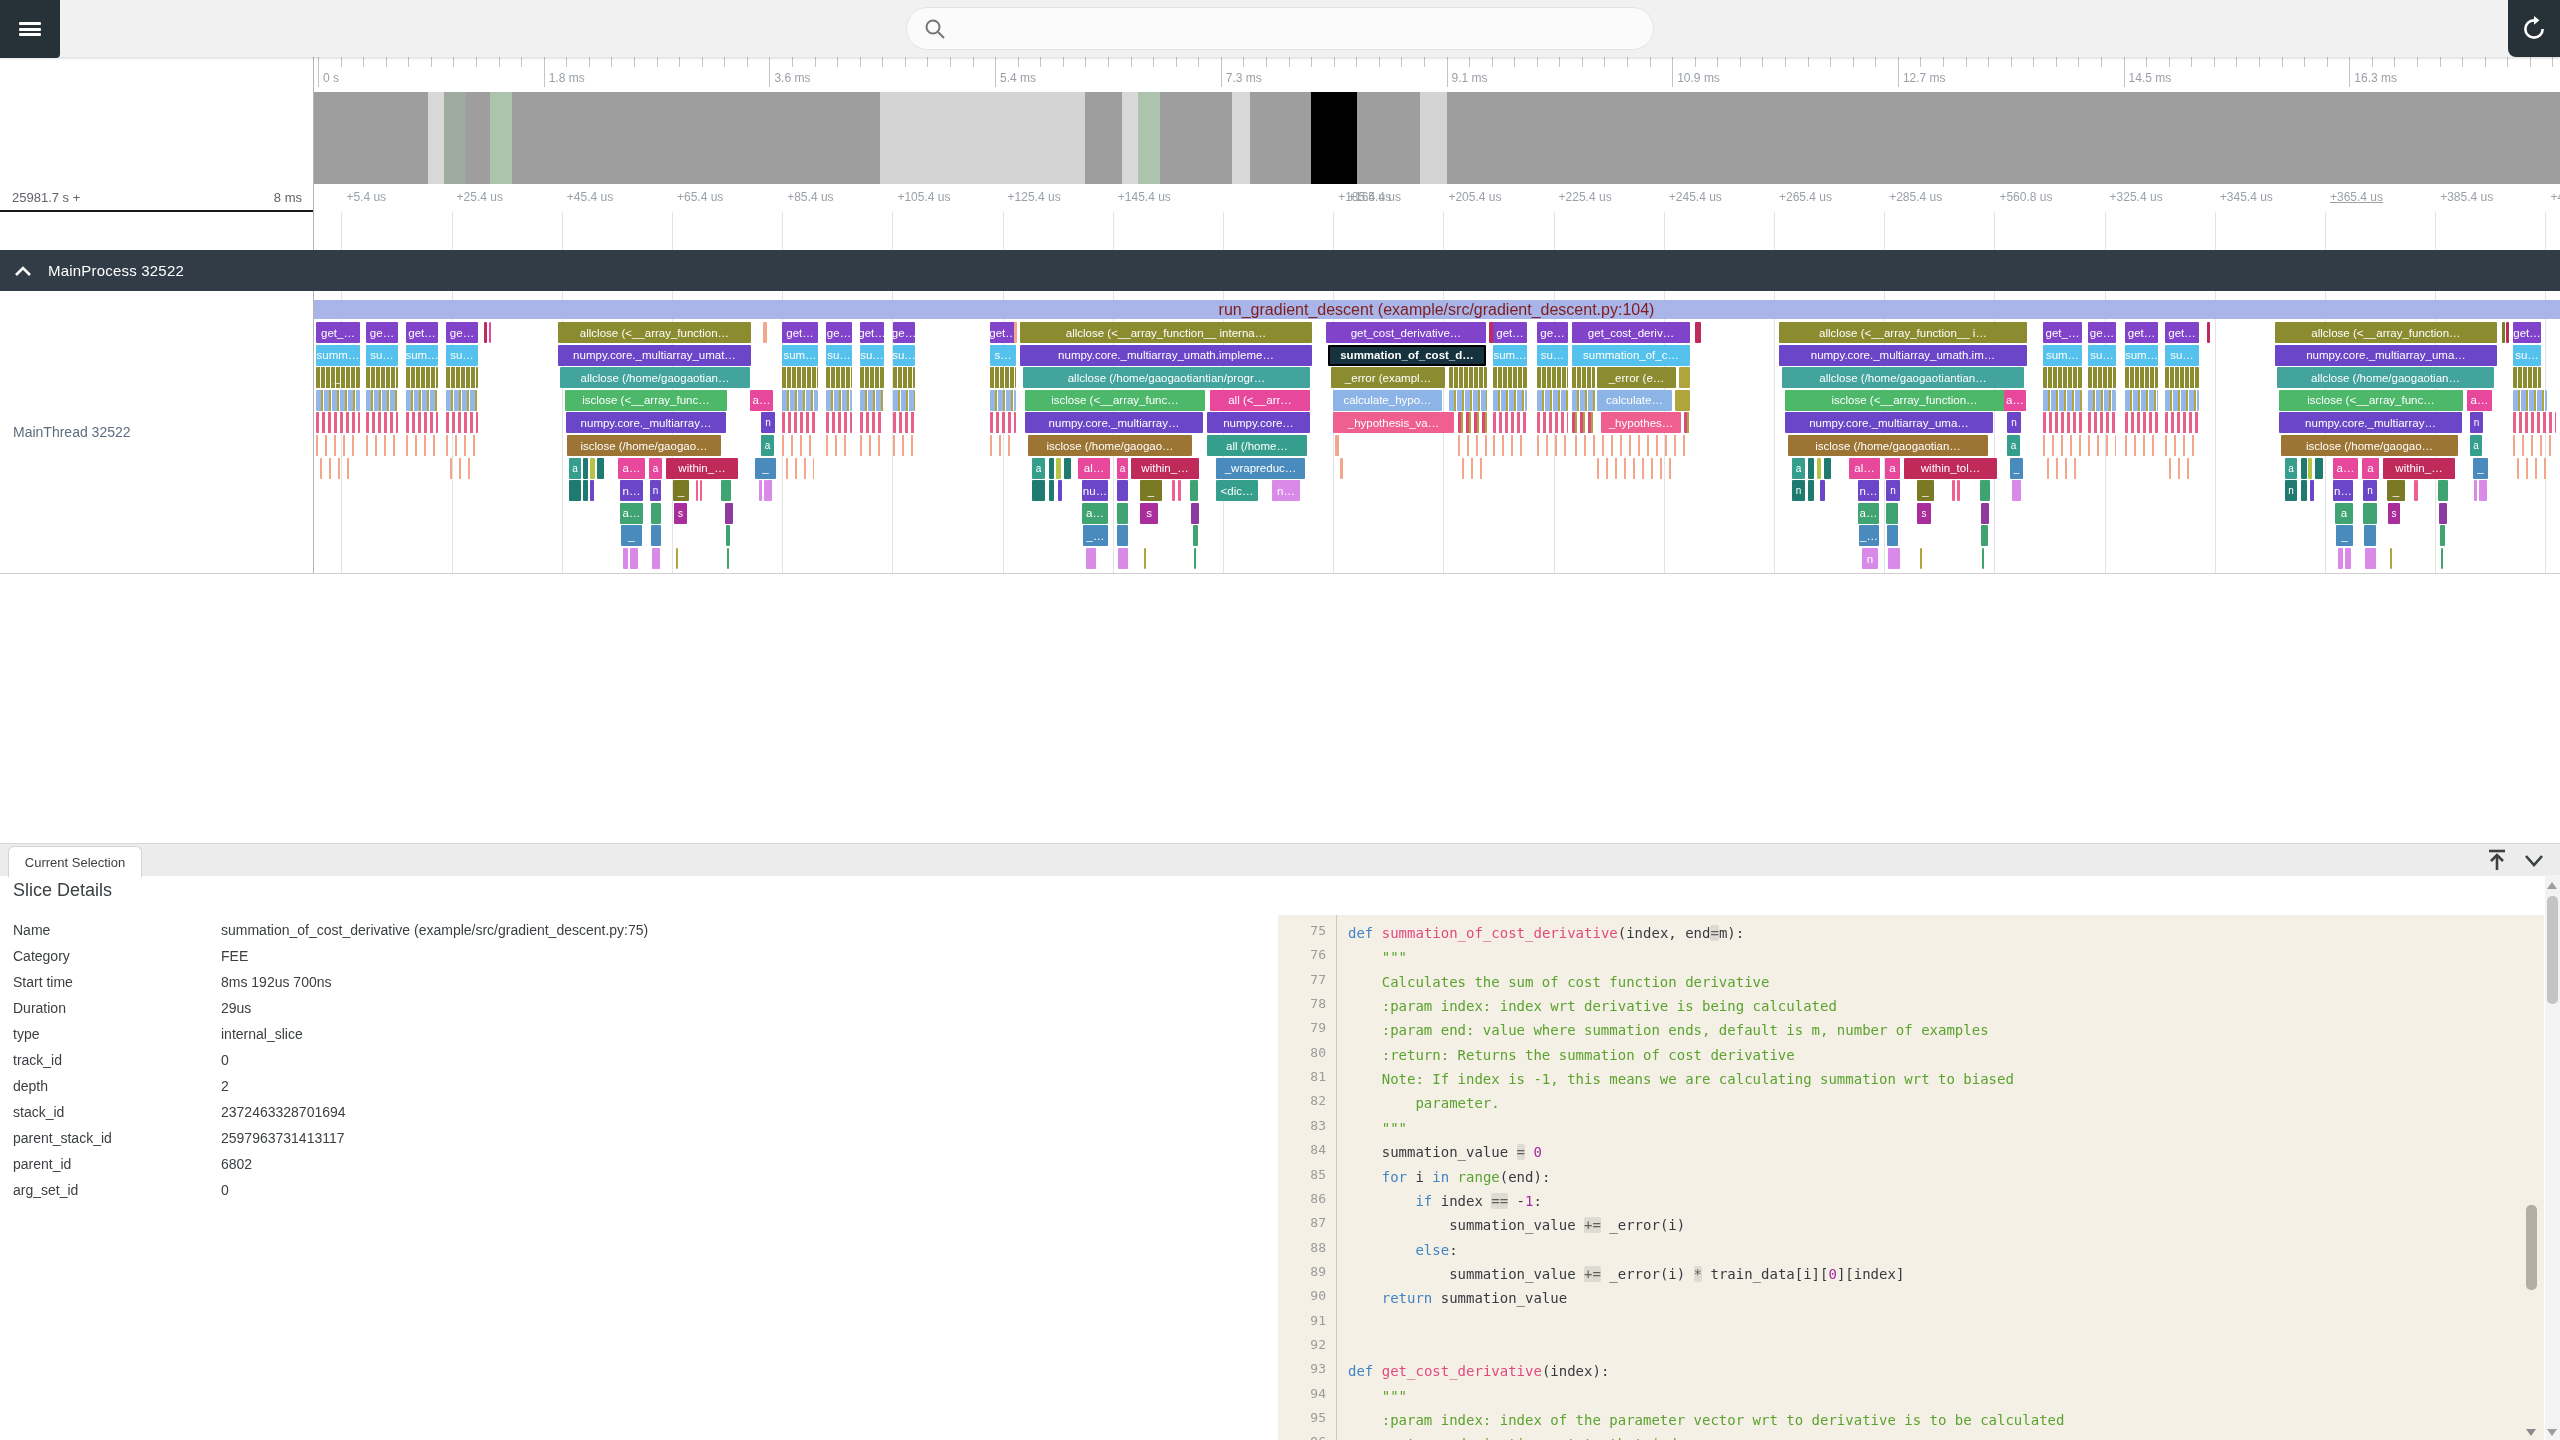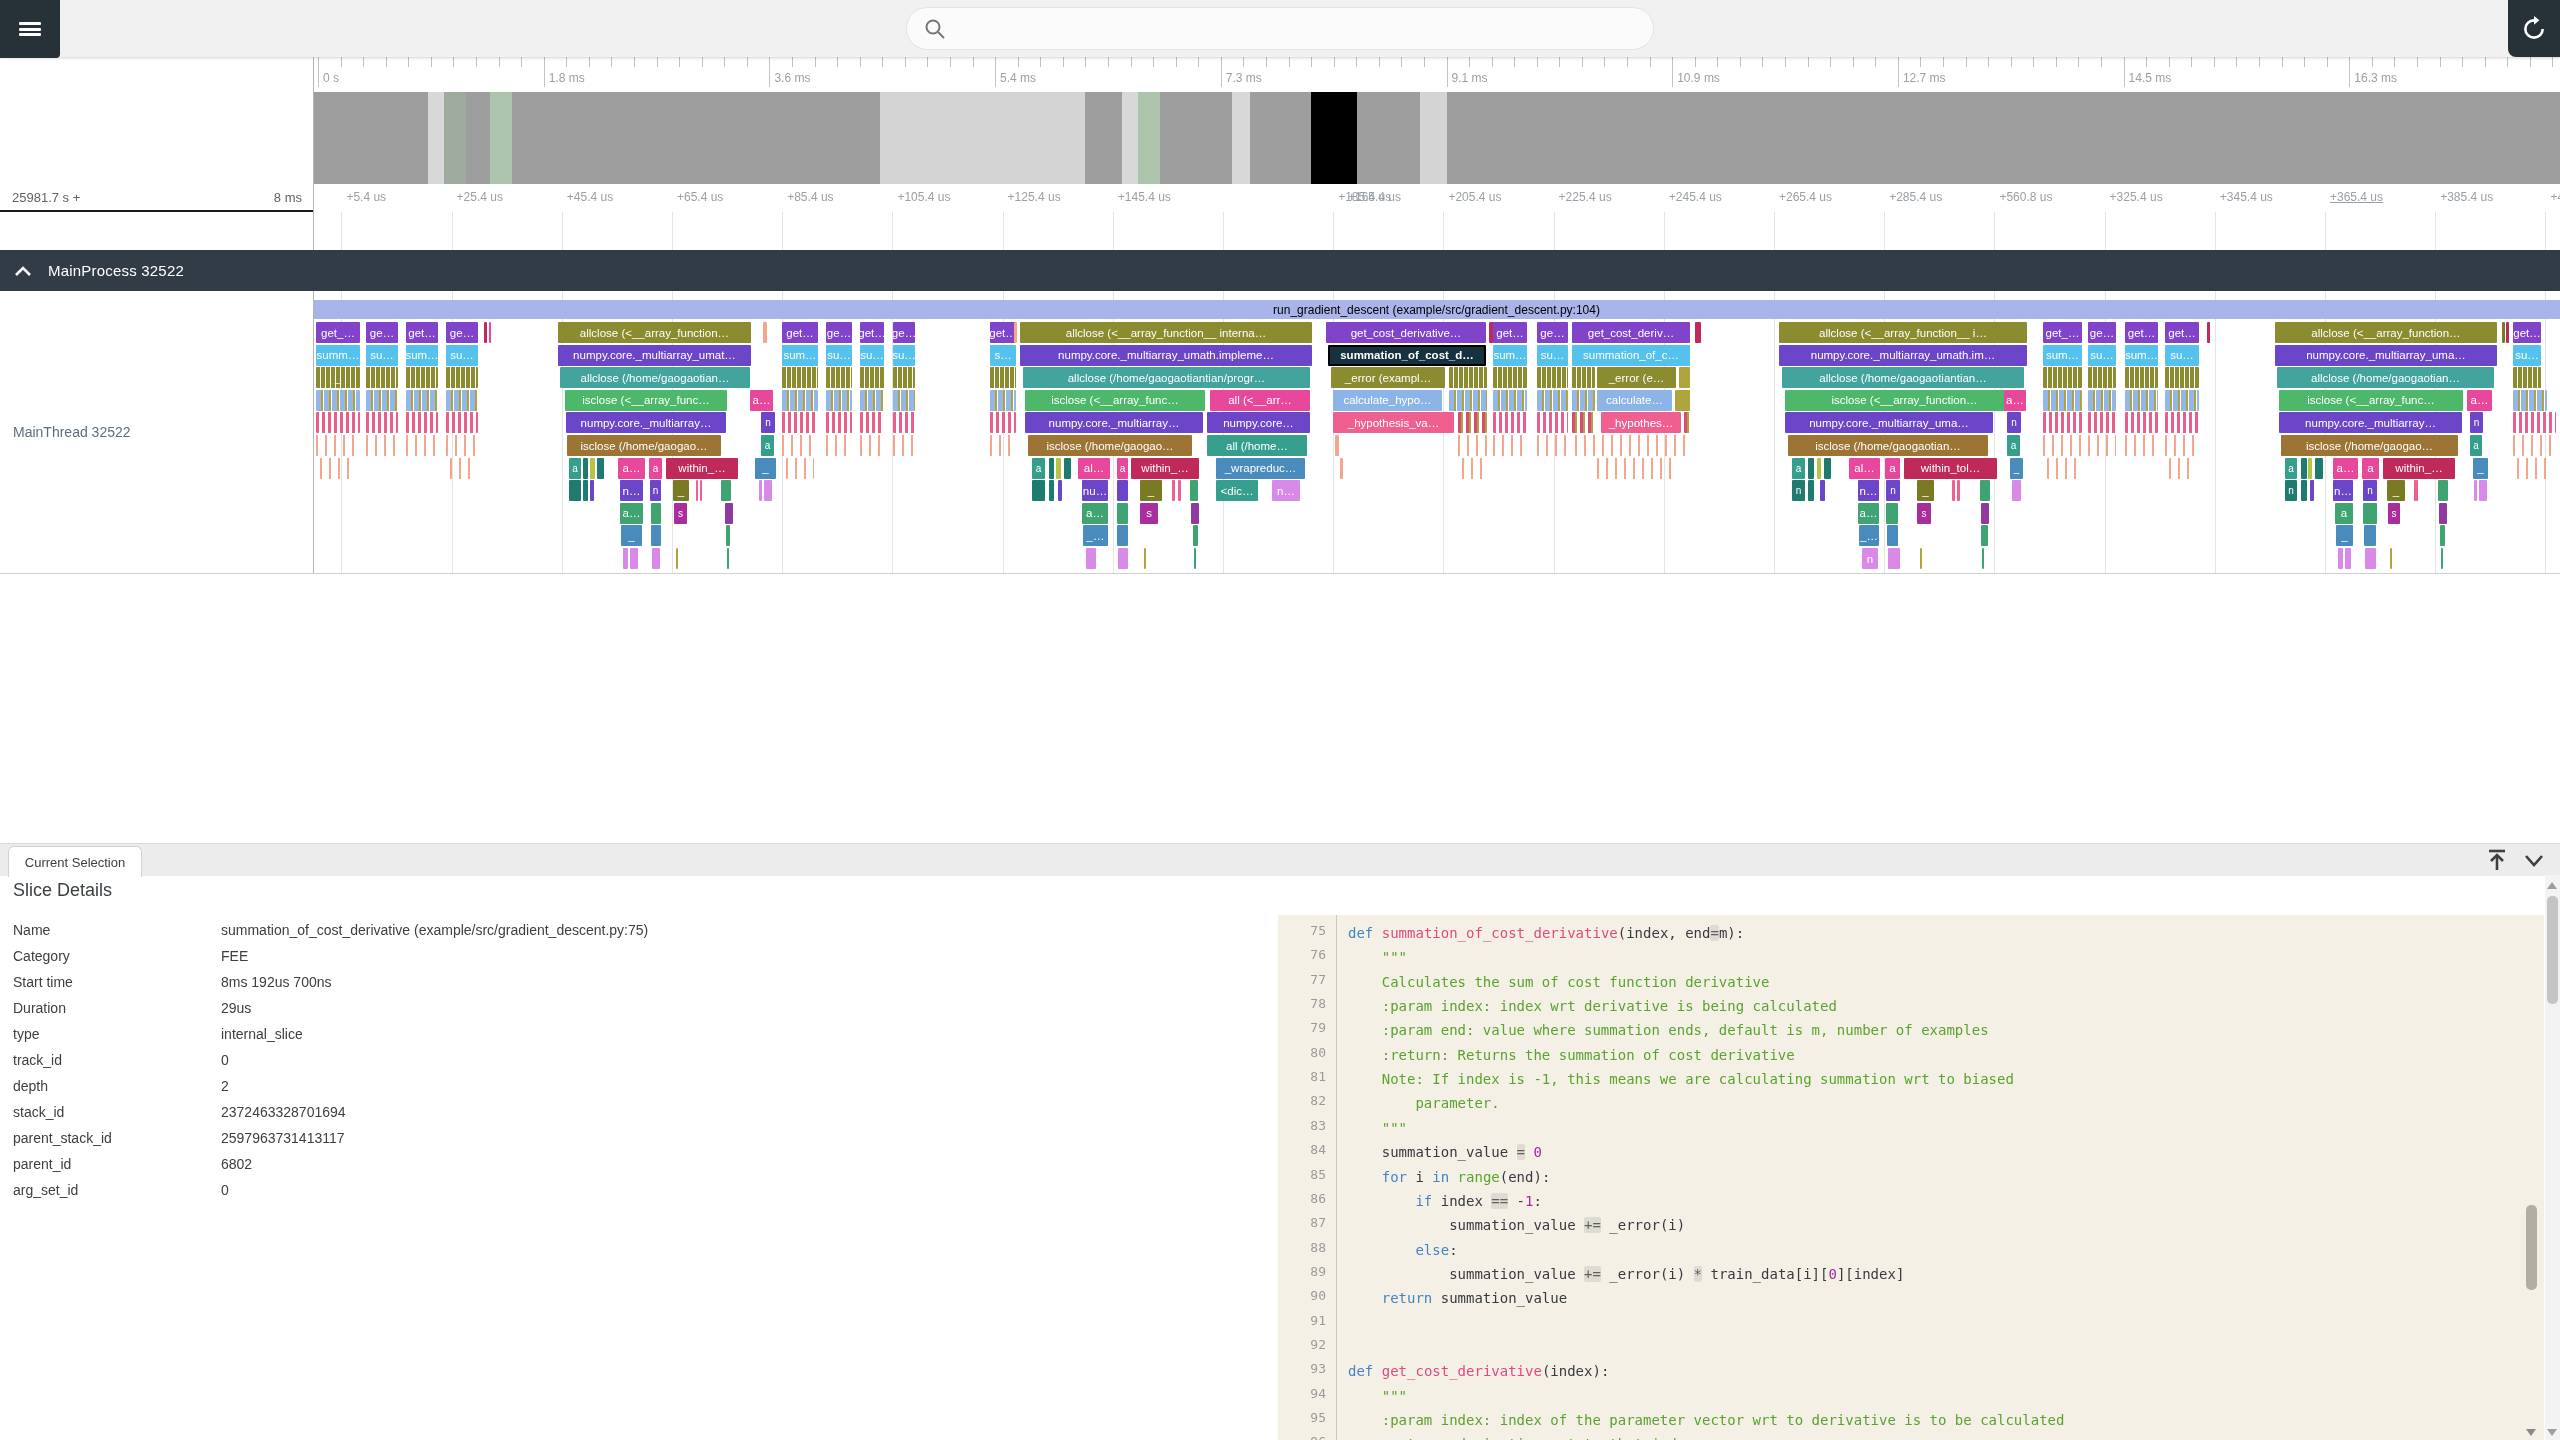--- a/index.html
+++ b/index.html
@@ -44,22 +44,22 @@
   #process-header .chev{margin-left:14px;margin-right:16px}
   #process-header .pname{font-size:15px;letter-spacing:.2px}
   #thread-label{position:absolute;left:13px;top:424px;font-size:14px;color:#5e6e7e;z-index:4}
 
   
   #flame{position:absolute;inset:0;z-index:3}
   .slice{position:absolute;height:21px;display:flex;align-items:center;justify-content:center;
          overflow:hidden;color:#fff;font-size:11.5px;white-space:nowrap;border-radius:1px;cursor:pointer}
   .slice.tiny{font-size:10px}
   .slice.sel{background:#16323e;border:2px solid #000;box-sizing:border-box;font-weight:bold}
-  #run-bar{position:absolute;left:313px;top:300px;width:2247px;height:19px;background:#a9b4e8;color:#000000;
-           font-size:12px;display:flex;align-items:center;justify-content:center;cursor:pointer}
+  #run-bar{position:absolute;left:313px;top:300px;width:2247px;height:19px;background:#a9b4e8;color:#7f1d1d;
+           font-size:16px;display:flex;align-items:center;justify-content:center;cursor:pointer}
   #track-bottom{position:absolute;left:0;top:573px;width:2560px;height:1px;background:#cfcfcf}
 
   
   #tab-bar{position:absolute;left:0;top:843px;width:2560px;height:32px;background:#ececec;border-top:1px solid #d9d9d9;z-index:12}
   .tab{position:absolute;left:8px;top:2px;width:132px;height:30px;background:#fff;border:1px solid #d3d3d3;border-bottom:none;
        border-radius:6px 6px 0 0;font-size:13px;color:#3c4043;display:flex;align-items:center;justify-content:center;cursor:pointer}
   .panel-icons{position:absolute;right:14px;top:4px;display:flex;gap:14px}
   .panel-icons .icn{cursor:pointer}
   #panel-title{position:absolute;left:13px;top:880px;font-size:18px;font-weight:400;color:#3c4043;margin:0;z-index:12}
   .detail-row{position:absolute;left:0;height:26px;font-size:14px;color:#3c4043;z-index:12}

